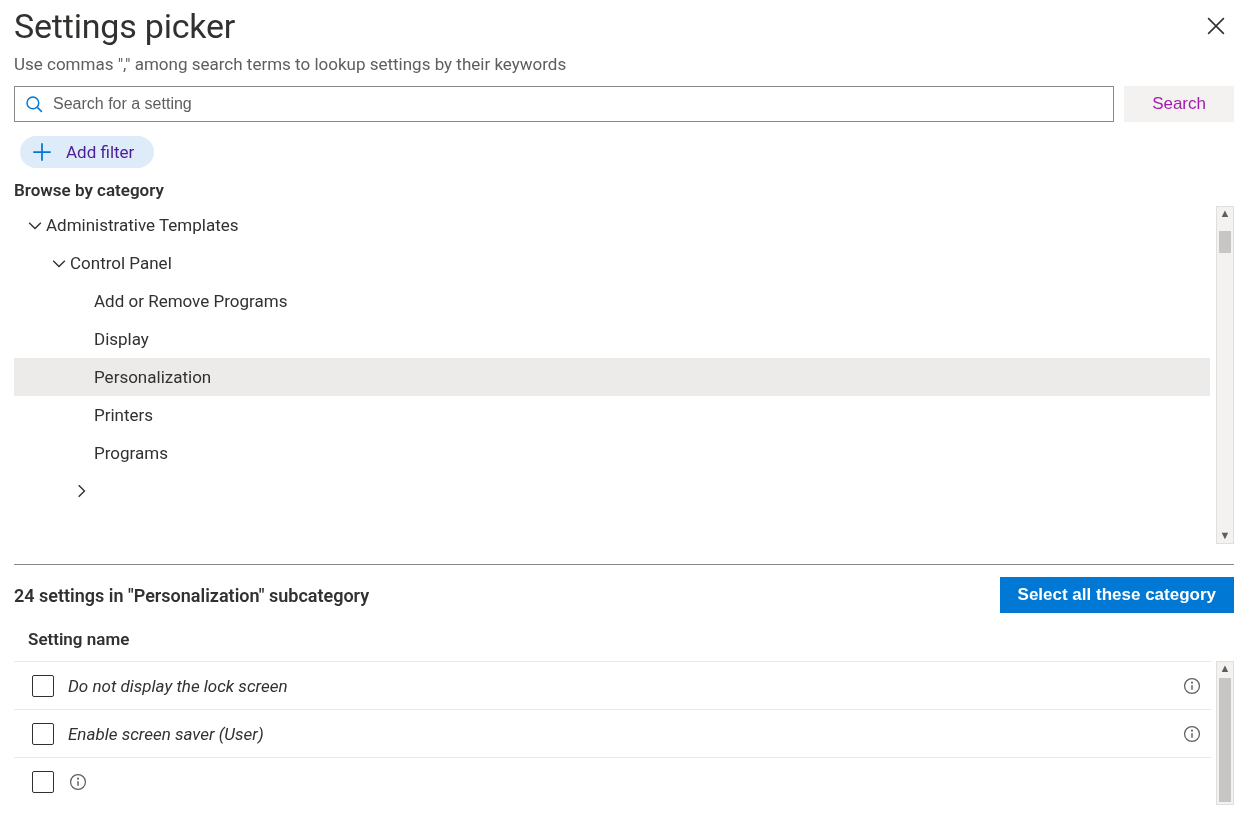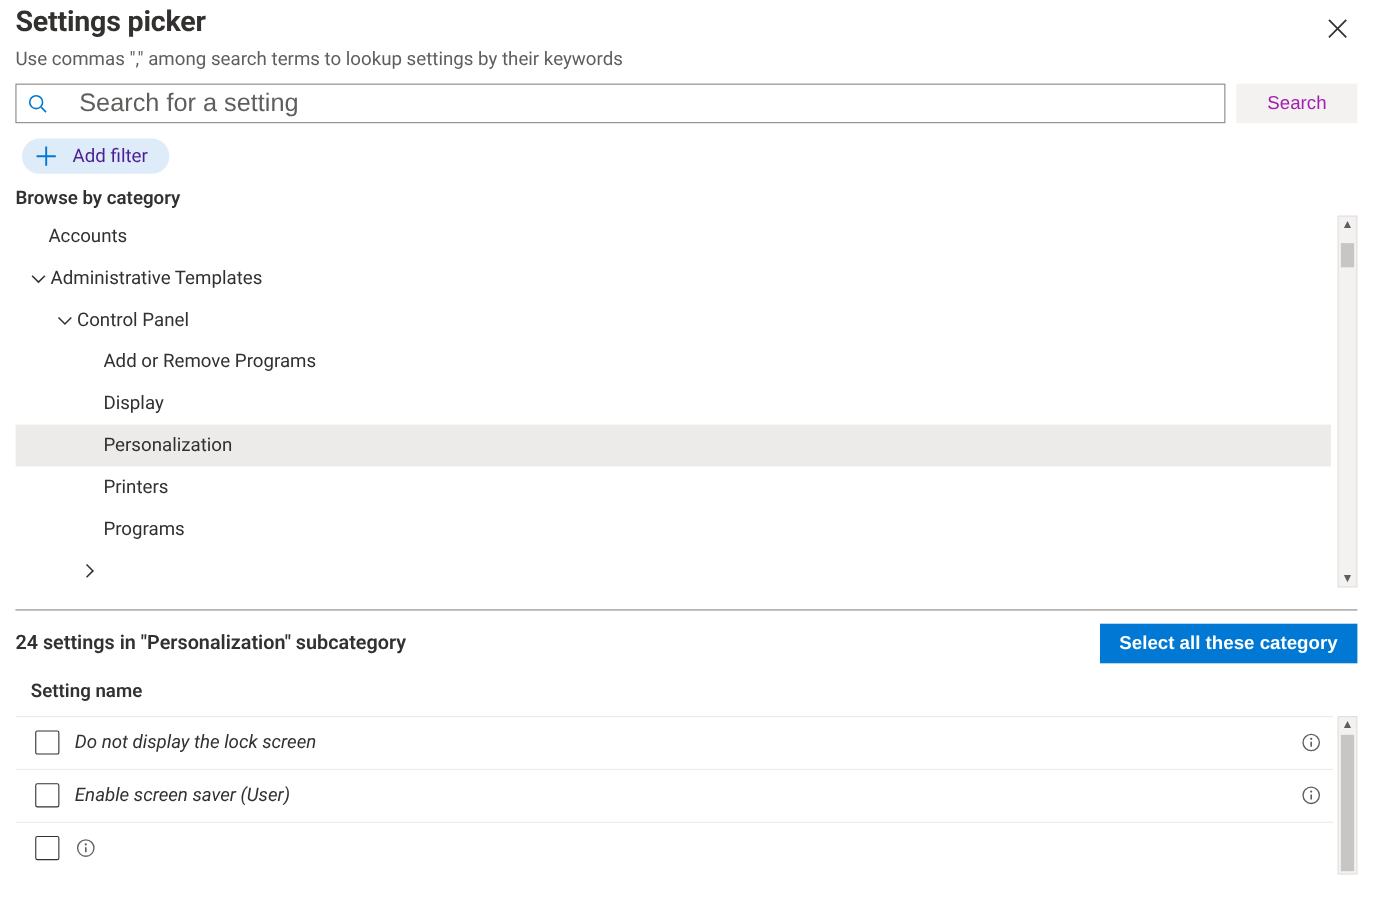--- a/index.html
+++ b/index.html
@@ -13,22 +13,22 @@
     overflow: hidden;
   }
   .panel { padding: 0 14px 0 14px; }
   .header {
     display: flex;
     align-items: flex-start;
     margin-top: 4px;
   }
   .header-texts { flex: 1; }
   .title {
-    font-size: 26px;
-    font-weight: 700;
+    font-size: 34px;
+    font-weight: 400;
     margin: 0;
     line-height: 1.3;
     letter-spacing: -0.2px;
   }
   .subtitle {
     font-size: 17px;
     color: #605e5c;
     margin: 6px 0 12px 0;
   }
   .close-btn {
@@ -43,22 +43,22 @@
     flex: 1;
     border: 1px solid #8a8886;
     display: flex; align-items: center;
     padding: 0 10px;
     height: 36px;
   }
   .search-box svg { width: 18px; height: 18px; flex-shrink: 0; }
   .search-box input {
     flex: 1;
     border: none; outline: none;
-    font-size: 23px;
-    margin-left: 27px;
+    font-size: 16px;
+    margin-left: 8px;
     color: #323130;
     background: transparent;
   }
   .search-box input::placeholder { color: #605e5c; }
   .search-btn {
     background: #f3f2f1;
     color: #a21caf;
     border: none;
     padding: 0 28px;
     font-size: 17px;
@@ -206,23 +206,20 @@
           <path d="M8 1 V15 M1 8 H15" stroke="#0078d4" stroke-width="1.4"></path>
         </svg>
       <span>Add filter</span>
     </div>
   </div>
 
   <div class="browse-label">Browse by category</div>
 
   <div class="tree-container">
     <div class="tree">
-      <div class="tree-item indent0">
-        <span>Accounts</span>
-      </div>
       <div class="tree-item indent1">
         <span class="chev">
             <svg viewBox="0 0 12 12">
               <path d="M1 4 L6 9 L11 4" stroke="#323130" stroke-width="1.2" fill="none"></path>
             </svg>
           </span>
         <span>Administrative Templates</span>
       </div>
       <div class="tree-item indent2">
         <span class="chev">

